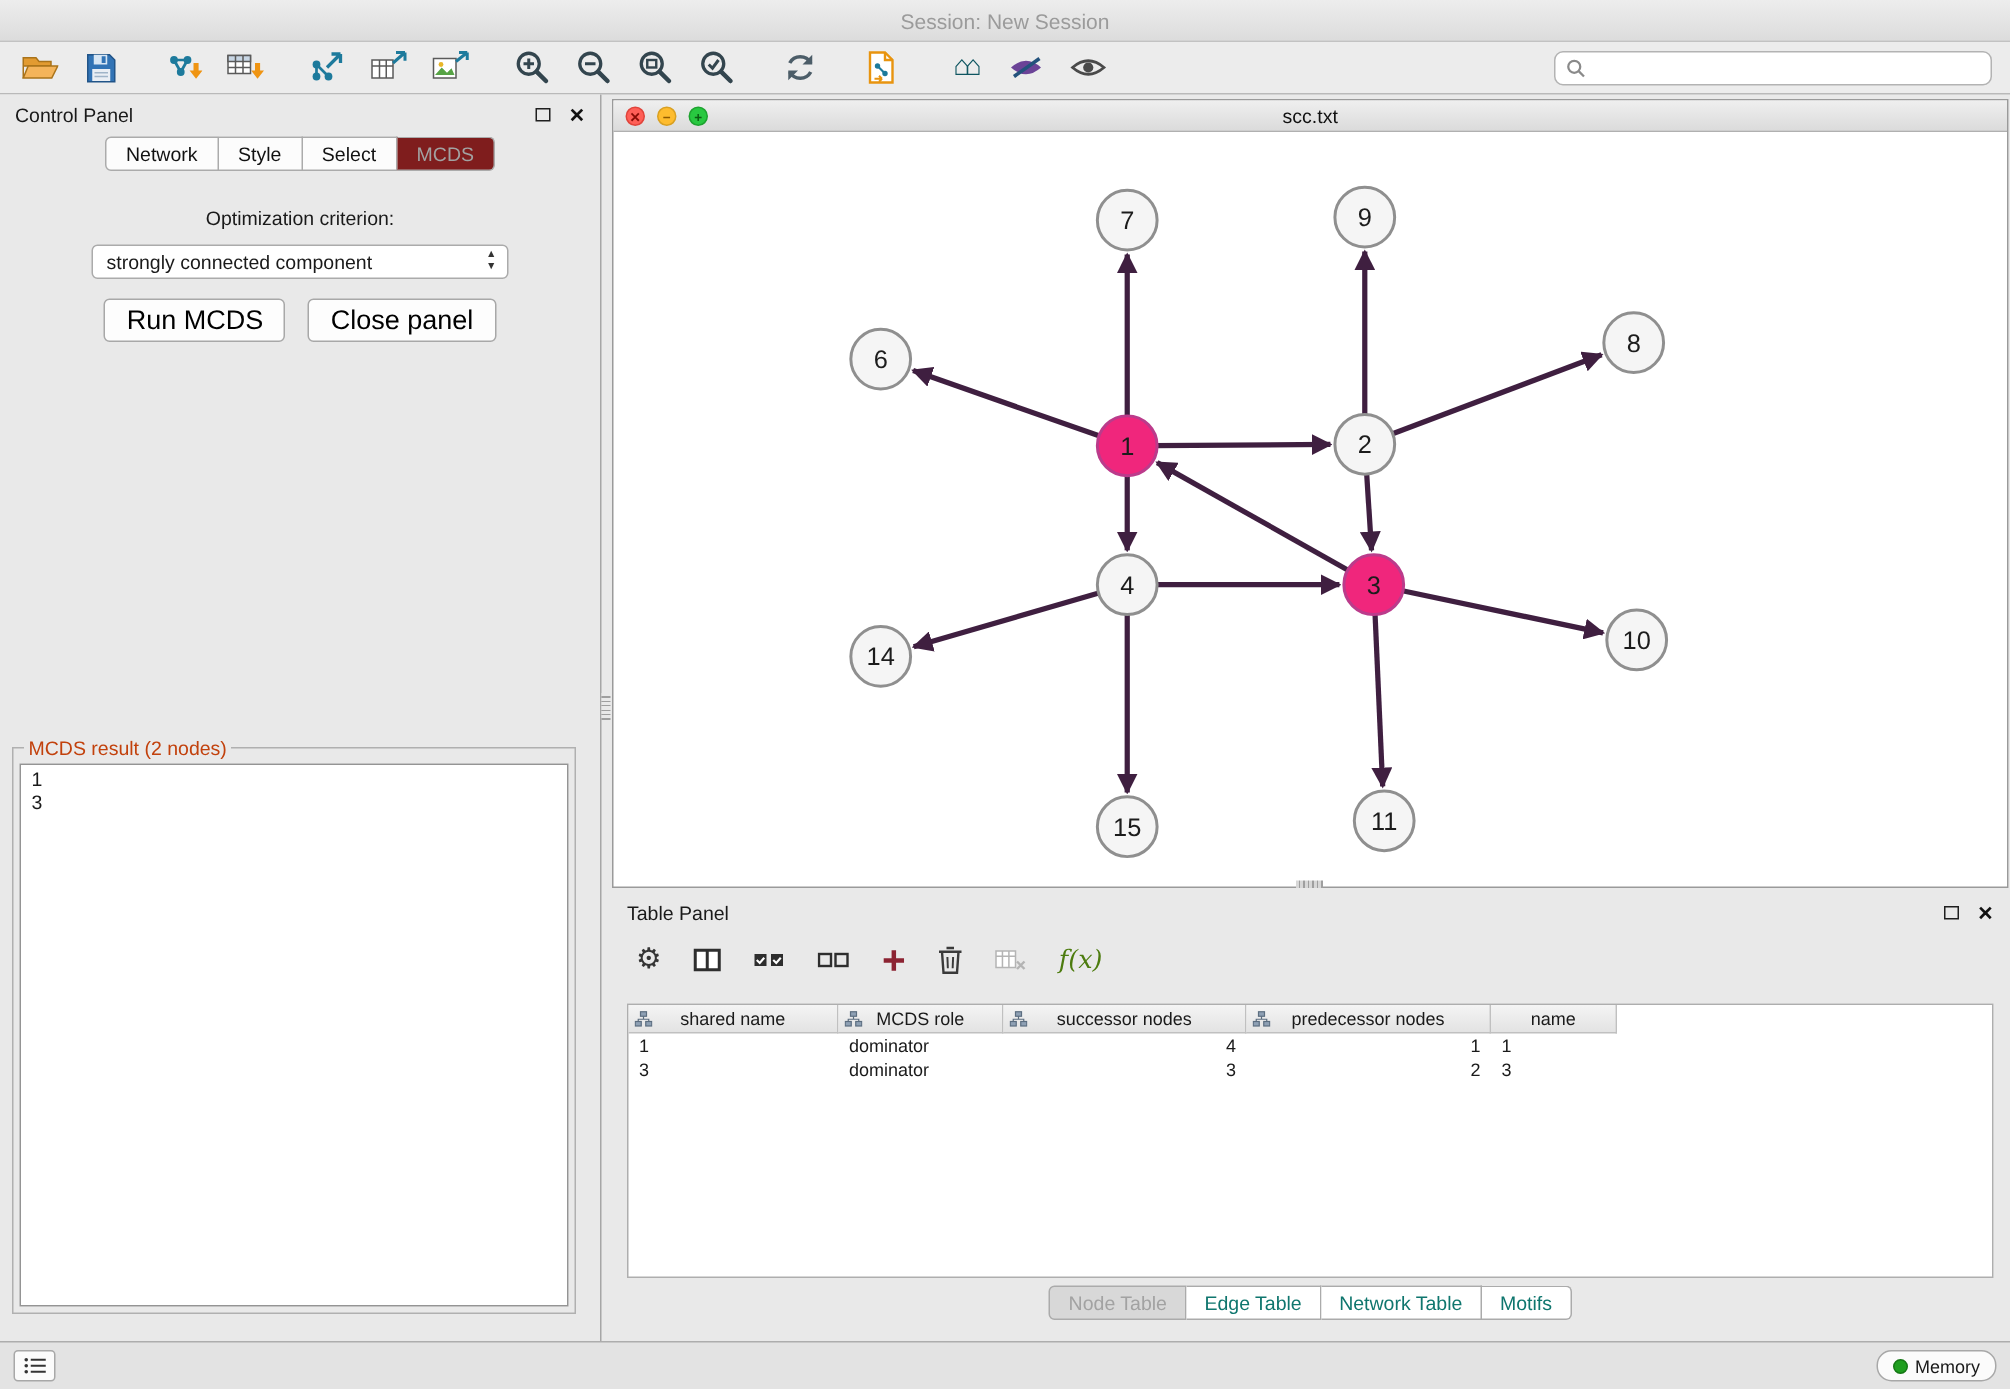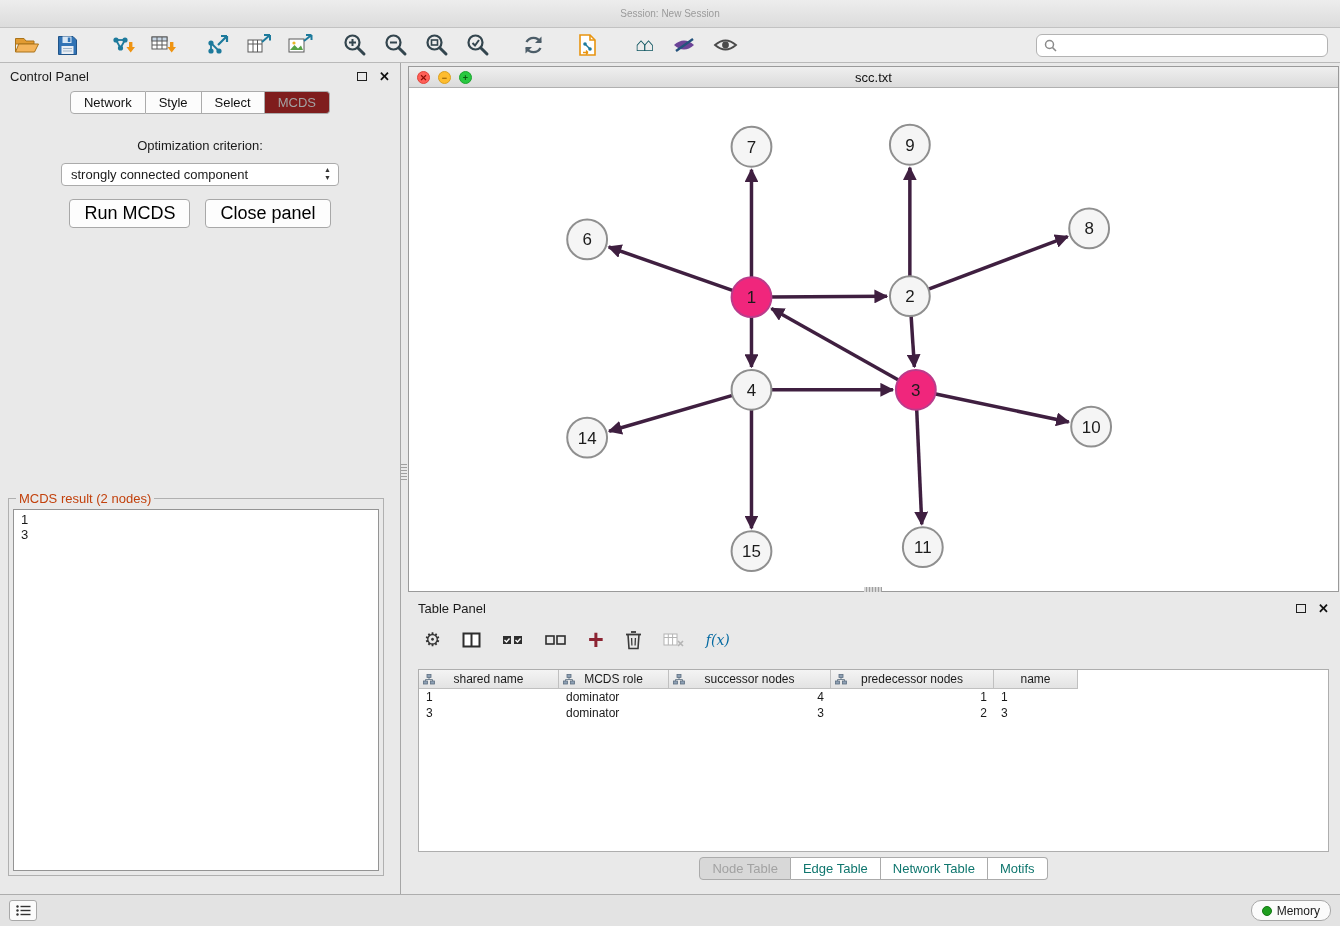--- a/index.html
+++ b/index.html
@@ -11,21 +11,21 @@
     background: #e9e9e9;
     position: relative;
     overflow: hidden;
   }
 
   
   .titlebar {
     position: absolute; left: 0; top: 0; right: 0; height: 28px;
     background: linear-gradient(#ededed, #dcdcdc);
     border-bottom: 1px solid #c2c2c2;
-    text-align: center; line-height: 28px; color: #9b9b9b; font-size: 10px;
+    text-align: center; line-height: 28px; color: #9b9b9b; font-size: 14px;
   }
 
   
   .toolbar {
     position: absolute; left: 0; top: 28px; right: 0; height: 35px;
     background: #ececec; border-bottom: 1px solid #b9b9b9;
     display: flex; align-items: center; padding: 0 12px;
   }
   .tb-group { display: flex; align-items: center; gap: 13px; margin-right: 27px; }
   .tb-btn { min-width: 28px; height: 26px; display: flex; align-items: center; justify-content: center; cursor: default; }
@@ -113,21 +113,21 @@
   }
 
   
   .table-panel { position: absolute; left: 408px; top: 596px; width: 931px; height: 292px; }
   .tp-header { height: 25px; display: flex; align-items: center; padding: 0 10px; }
   .tp-header .ph-title { flex: 1; }
   .tp-toolbar { display: flex; align-items: center; gap: 21px; padding: 5px 16px; height: 38px; }
   .tp-icon { display: flex; align-items: center; }
   .gear-glyph { font-size: 19px; color: #353535; line-height: 20px; }
   .plus-glyph { font-size: 27px; font-weight: bold; color: #8c2332; line-height: 20px; }
-  .fx-glyph { font-family: "DejaVu Serif", serif; font-style: italic; font-size: 14px; color: #0369a1; }
+  .fx-glyph { font-family: "DejaVu Serif", serif; font-style: italic; font-size: 17px; color: #4d7c0f; }
   .table-box {
     position: absolute; left: 10px; right: 10px; top: 73px; bottom: 36px;
     background: #fff; border: 1px solid #aeaeae; overflow: hidden;
   }
   .t-header-row { display: flex; height: 19px; }
   .t-header-cell {
     background: linear-gradient(#f4f4f4, #e3e3e3);
     border-right: 1px solid #c0c0c0; border-bottom: 1px solid #c0c0c0;
     font-size: 12px; position: relative;
     display: flex; align-items: center; justify-content: center;

